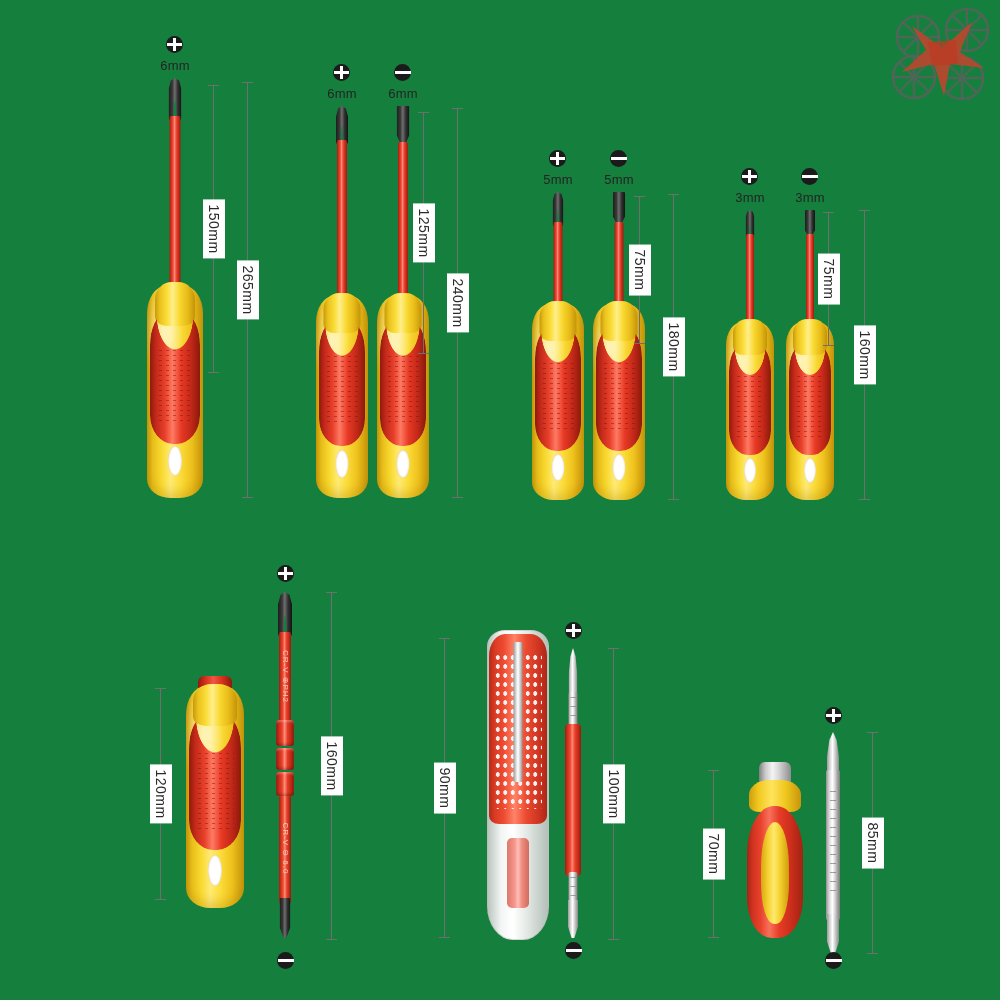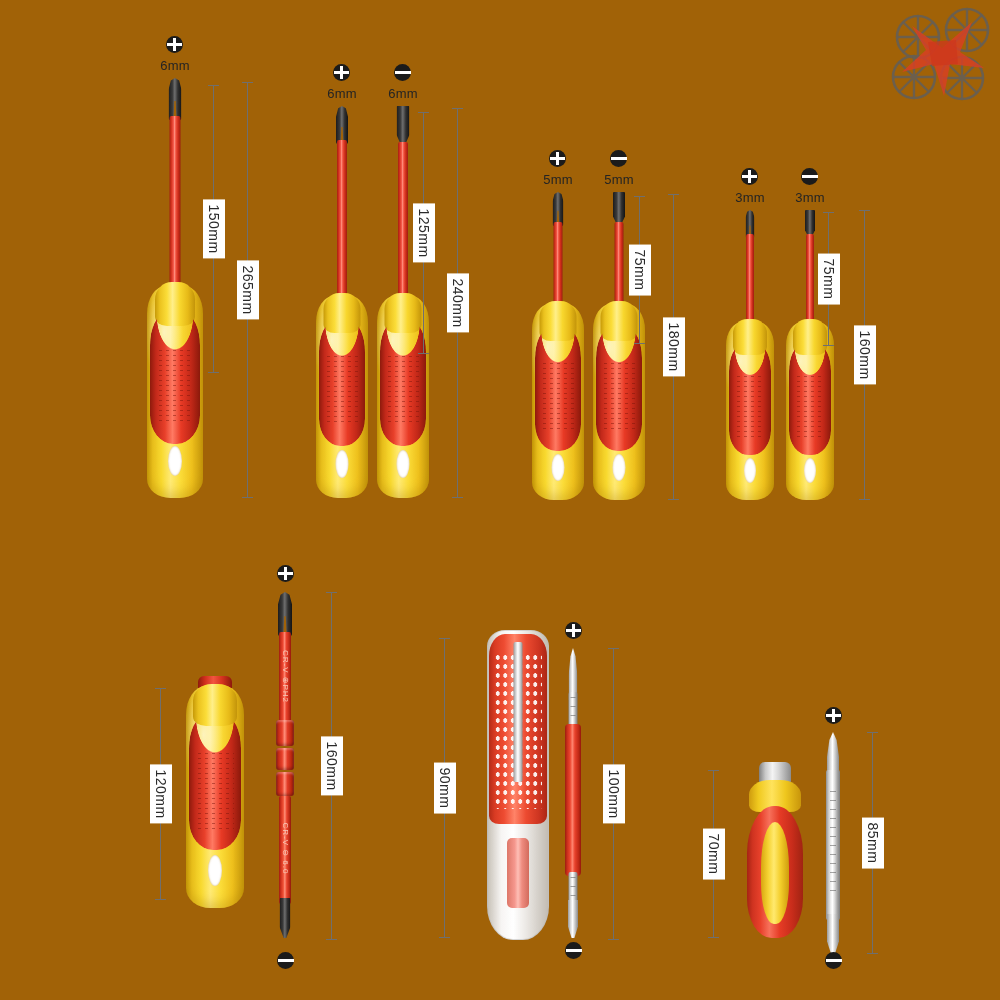--- a/index.html
+++ b/index.html
@@ -5,21 +5,21 @@
   * { box-sizing: border-box; margin: 0; padding: 0; }
   html, body {
     width: 1000px; height: 1000px;
     background: #ffffff;
     font-family: "Liberation Sans", sans-serif;
     overflow: hidden;
   }
   #stage {
     position: relative;
     width: 1000px; height: 1000px;
-    background: #a16207;
+    background: #15803d;
   }
 
   
   .size-label {
     position: absolute;
     font-size: 13px;
     color: #242424;
     letter-spacing: .2px;
     white-space: nowrap;
     text-align: center;

